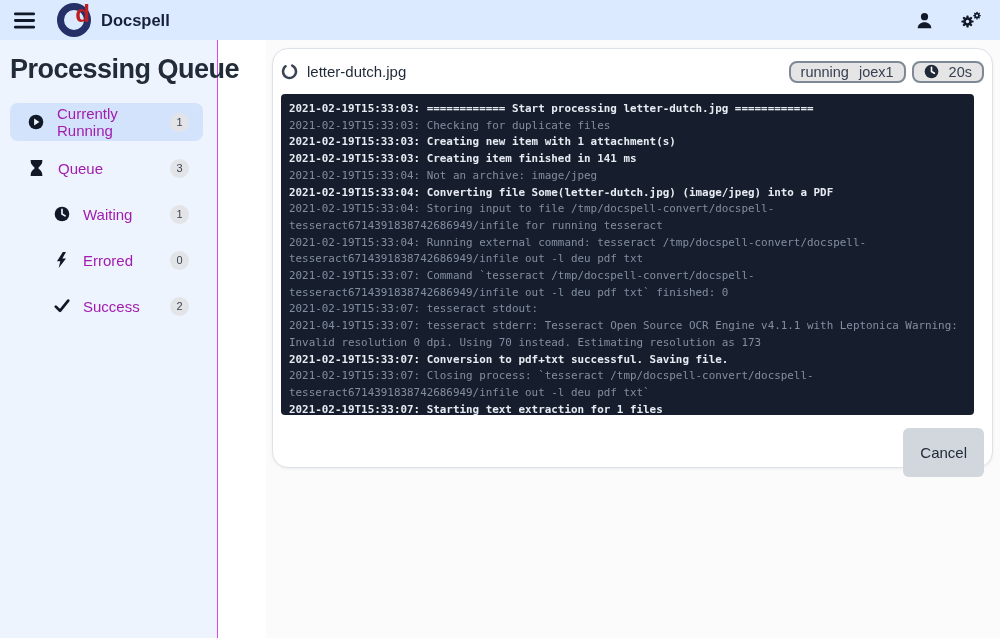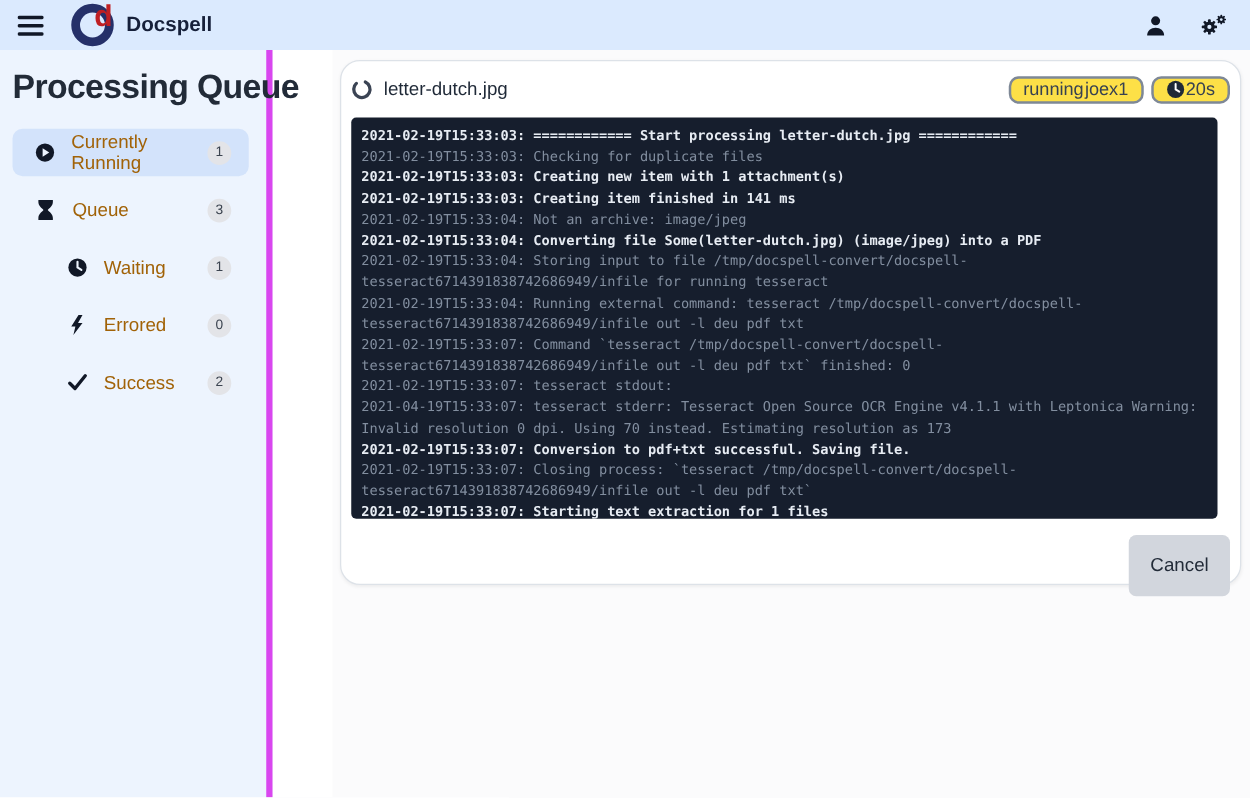--- a/index.html
+++ b/index.html
@@ -13,43 +13,43 @@
   .logo{position:relative;width:20px;height:20px;border:7px solid #253069;border-radius:50%;
         background:#dbeafe;margin-right:10px;}
   .logo-d{position:absolute;right:-6px;top:-8px;font-weight:bold;font-size:24px;line-height:24px;
           color:#bf1f23;font-family:"Liberation Sans",sans-serif;}
   .brand{font-size:16.5px;font-weight:bold;color:#16203a;}
   .nav-right{margin-left:auto;display:flex;align-items:center;gap:26px;padding-right:4px;}
   .nav-icon-btn{display:flex;align-items:center;cursor:pointer;}
 
   
   .sidebar{position:absolute;top:40px;left:0;width:218px;height:598px;background:#edf4fe;
-           border-right:5px solid #d946ef;box-sizing:border-box;padding:12px 14px 0 10px;}
+           border-right:1px solid #d946ef;box-sizing:border-box;padding:12px 14px 0 10px;}
   .sidebar-title{font-size:27px;font-weight:800;color:#222b38;letter-spacing:-0.5px;
                  margin:2px 0 18px 0;white-space:nowrap;}
   .side-item{display:flex;align-items:center;height:38px;border-radius:8px;
              padding:0 14px 0 18px;margin-bottom:8px;cursor:pointer;}
   .side-item.active{background:#d3e3fb;}
   .side-item.sub{padding-left:43px;}
   .side-icon{width:17px;display:flex;justify-content:center;align-items:center;}
-  .side-label{margin-left:13px;font-size:15px;color:#a16207;}
+  .side-label{margin-left:13px;font-size:15px;color:#a21caf;}
   .count-badge{margin-left:auto;min-width:19px;height:19px;border-radius:10px;background:#e3e4e8;
                color:#3c4450;font-size:11px;display:flex;align-items:center;justify-content:center;
                padding:0 3px;box-sizing:border-box;}
 
   
   .main{position:absolute;top:40px;left:266px;width:734px;height:598px;background:#fbfbfc;}
   .card{position:absolute;top:8px;left:6px;width:721px;height:420px;background:#fff;
         border:1px solid #dde2e8;border-radius:16px;box-shadow:0 1px 3px rgba(0,0,0,.06);
         box-sizing:border-box;}
   .card-header{display:flex;align-items:center;padding:9px 8px;height:27px;}
   .job-title{margin-left:9px;font-size:15px;color:#1f2937;}
   .state-badges{margin-left:auto;display:flex;gap:6px;}
-  .badge{display:flex;align-items:center;gap:1px;border:2px solid #7e8896;border-radius:8px;
-         padding:1px 10px;font-size:14.5px;color:#374151;background:#fde047;cursor:pointer;}
+  .badge{display:flex;align-items:center;gap:10px;border:2px solid #7e8896;border-radius:8px;
+         padding:1px 10px;font-size:14.5px;color:#374151;background:#e5e5e5;cursor:pointer;}
 
   .console{margin:0 18px 0 8px;height:321px;background:#161e2d;border-radius:4px;
            padding:7px 8px;box-sizing:border-box;overflow:hidden;
            font-family:"DejaVu Sans Mono",monospace;font-size:10.9px;line-height:16.7px;}
   .log-line{overflow-wrap:break-word;white-space:pre-wrap;}
   .log-line[data-level="info"]{color:#e7ecf3;font-weight:bold;}
   .log-line[data-level="debug"]{color:#828e9f;}
 
   .card-footer{display:flex;justify-content:flex-end;padding:13px 8px 0 8px;}
   .cancel-btn{background:#d2d6dd;border:none;border-radius:6px;padding:16px 17px;font-size:15px;

